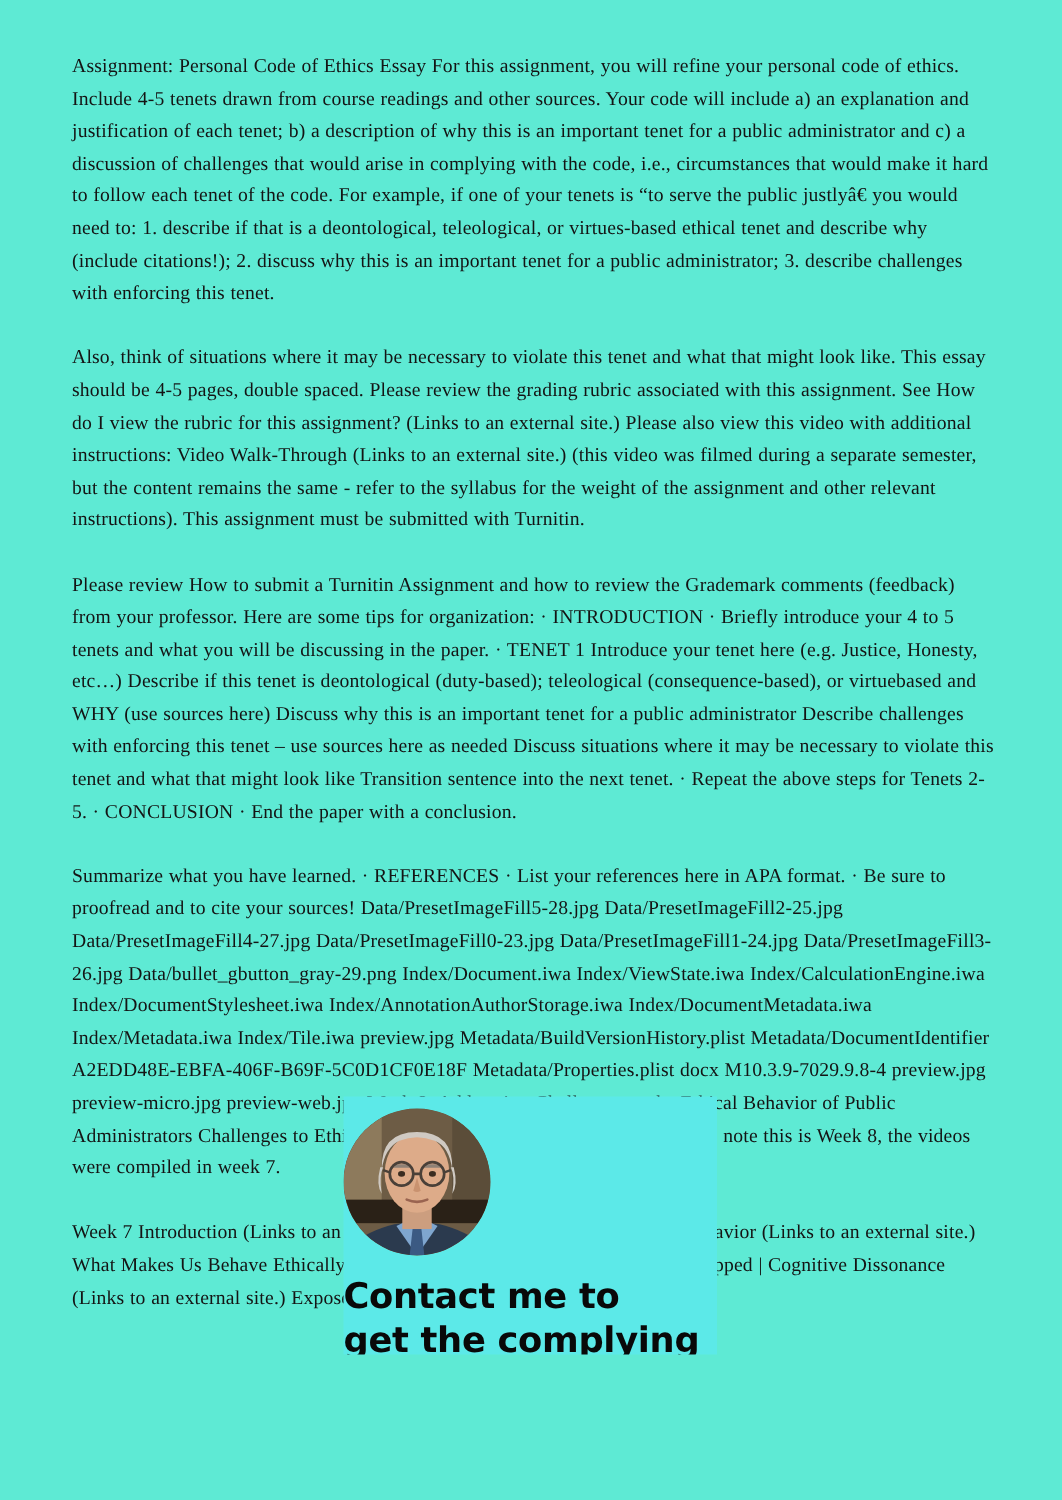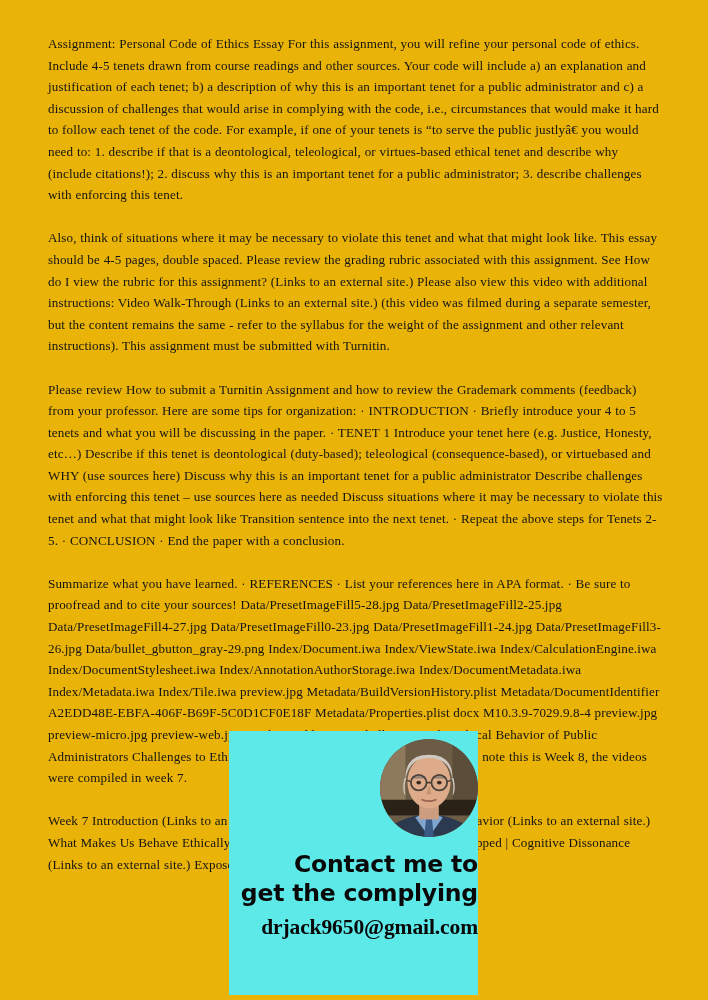--- a/index.html
+++ b/index.html
@@ -9,21 +9,21 @@
     background: #ffffff;
   }
   body {
     font-family: "Liberation Serif", "DejaVu Serif", serif;
     color: #1a1a1a;
   }
   #page {
     position: relative;
     width: 708px;
     height: 1000px;
-    background: #eab308;
+    background: #5eead4;
     overflow: hidden;
   }
   #doc-body {
     position: absolute;
     left: 48px;
     top: 33px;
     width: 616px;
   }
   .para {
     font-size: 13.1px;
@@ -35,25 +35,25 @@
     word-spacing: 0.02em;
   }
   .para:last-child { margin-bottom: 0; }
 
   
   #contact-overlay {
     position: absolute;
     left: 229px;
     top: 731px;
     width: 249px;
-    height: 264px;
+    height: 172px;
     background: #5CE9E8;
     display: flex;
     flex-direction: column;
-    align-items: flex-end;
+    align-items: flex-start;
     justify-content: flex-start;
     box-sizing: border-box;
     padding-top: 8px;
     overflow: hidden;
   }
   #avatar {
     width: 98px;
     height: 98px;
     border-radius: 50%;
     overflow: hidden;

